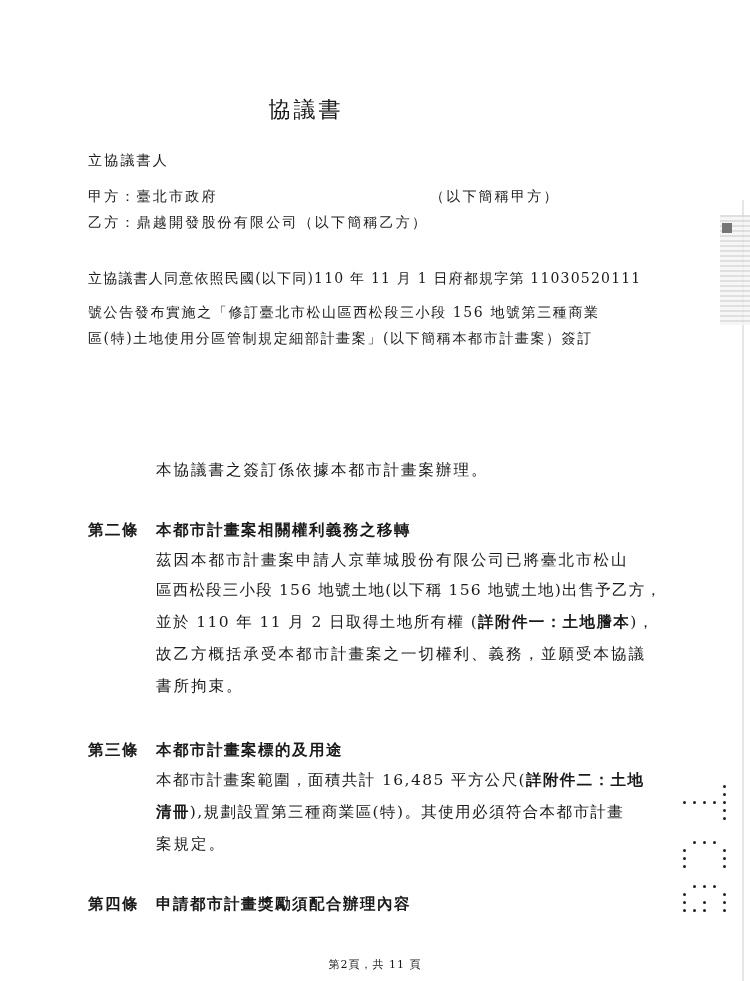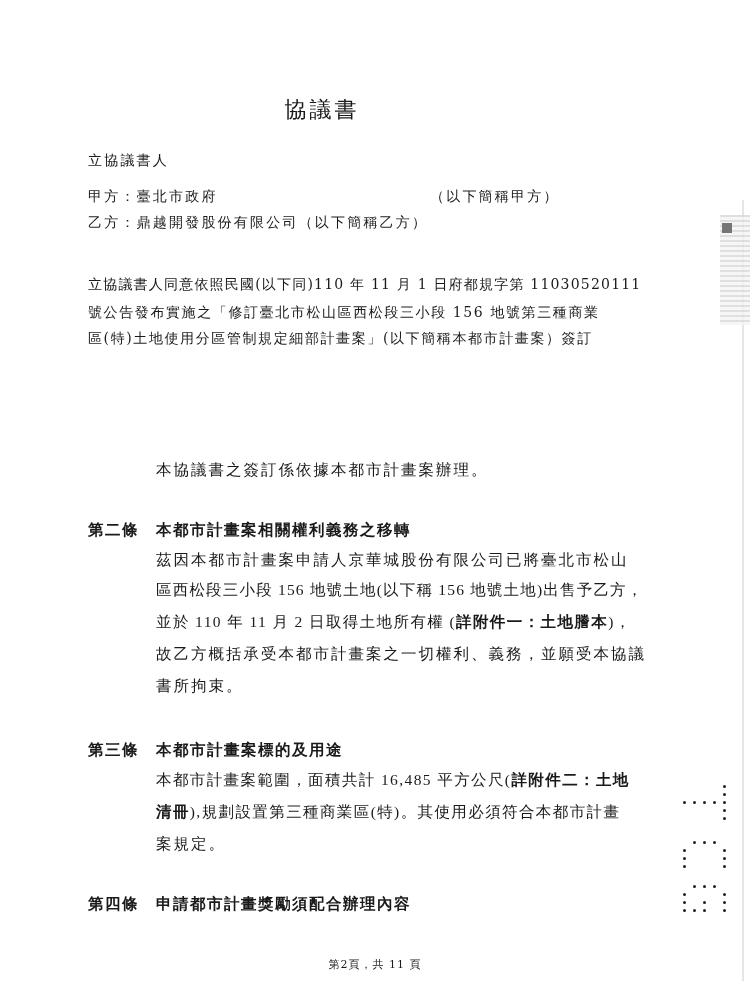--- a/index.html
+++ b/index.html
@@ -4,28 +4,28 @@
 <style>
   html, body { margin: 0; padding: 0; }
   body {
     width: 750px; height: 981px; position: relative; overflow: hidden;
     background: #ffffff; color: #1a1a1a;
     font-family: "DejaVu Serif", "Liberation Serif", serif;
   }
   .page { position: absolute; left: 0; top: 0; width: 750px; height: 981px; }
   .title {
     position: absolute; left: 0; width: 612px; top: 95px; text-align: center;
-    font-size: 22px; letter-spacing: 3px; font-weight: normal; padding-left: 16px;
+    font-size: 22px; letter-spacing: 3px; font-weight: normal;
   }
   .line { position: absolute; font-size: 14px; white-space: nowrap; letter-spacing: 2.2px; }
   .party-note { position: absolute; left: 318px; margin-left: 24px; }
   .bold { font-weight: bold; }
   .article-head { position: absolute; left: 88px; font-size: 15.5px; font-weight: bold; letter-spacing: 1.5px; white-space: nowrap; }
   .article-head .num { display: inline-block; width: 68px; }
-  .body-line { position: absolute; left: 156px; font-size: 15.5px; white-space: nowrap; letter-spacing: 2px; font-family: Liberation Serif, serif; }
+  .body-line { position: absolute; left: 156px; font-size: 15.5px; white-space: nowrap; letter-spacing: 2px; }
   .footer { position: absolute; left: 0; width: 750px; top: 957px; text-align: center; font-size: 11px; letter-spacing: 1px; }
   .edge-strip {
     position: absolute; left: 720px; top: 215px; width: 30px; height: 110px;
     background: repeating-linear-gradient(180deg, #d8d8d8 0 2px, #f4f4f4 2px 5px);
     opacity: .8;
   }
   .edge-strip::before { content: ""; position: absolute; left: 2px; top: 8px; width: 10px; height: 10px; background: #555; }
   .dots { position: absolute; left: 680px; top: 785px; width: 50px; height: 140px; }
   .dots i { position: absolute; width: 3px; height: 3px; border-radius: 50%; background: #222; }
   .right-border { position: absolute; left: 742px; top: 200px; width: 2px; height: 781px; background: #e6e6e6; }
@@ -74,21 +74,21 @@
   <div class="line" style="left:88px;top:152px">立協議書人</div>
 
   <div class="line" style="left:88px;top:188px;width:640px">
     <span>甲方：臺北市政府</span>
     <span class="party-note" style="top:0">（以下簡稱甲方）</span>
   </div>
   <div class="line" style="left:88px;top:214px">
     <span>乙方：鼎越開發股份有限公司</span><span>（以下簡稱乙方）</span>
   </div>
 
-  <div class="line" style="left:88px;top:276px;letter-spacing:1.2px">立協議書人同意依照民國(以下同)110 年 11 月 1 日府都規字第 11030520111</div>
+  <div class="line" style="left:88px;top:270px;letter-spacing:1.2px">立協議書人同意依照民國(以下同)110 年 11 月 1 日府都規字第 11030520111</div>
   <div class="line" style="left:88px;top:304px;letter-spacing:1.6px">號公告發布實施之「修訂臺北市松山區西松段三小段 156 地號第三種商業</div>
   <div class="line" style="left:88px;top:330px;letter-spacing:1.6px">區(特)土地使用分區管制規定細部計畫案」(以下簡稱本都市計畫案）簽訂</div>
 
   <div class="body-line" style="top:460px">本協議書之簽訂係依據本都市計畫案辦理。</div>
 
   <div class="article-head" style="top:520px">
     <span class="num">第二條</span><span>本都市計畫案相關權利義務之移轉</span>
   </div>
   <div class="body-line" style="top:550px">茲因本都市計畫案申請人京華城股份有限公司已將臺北市松山</div>
   <div class="body-line" style="top:580px;letter-spacing:1.2px">區西松段三小段 156 地號土地(以下稱 156 地號土地)出售予乙方，</div>

